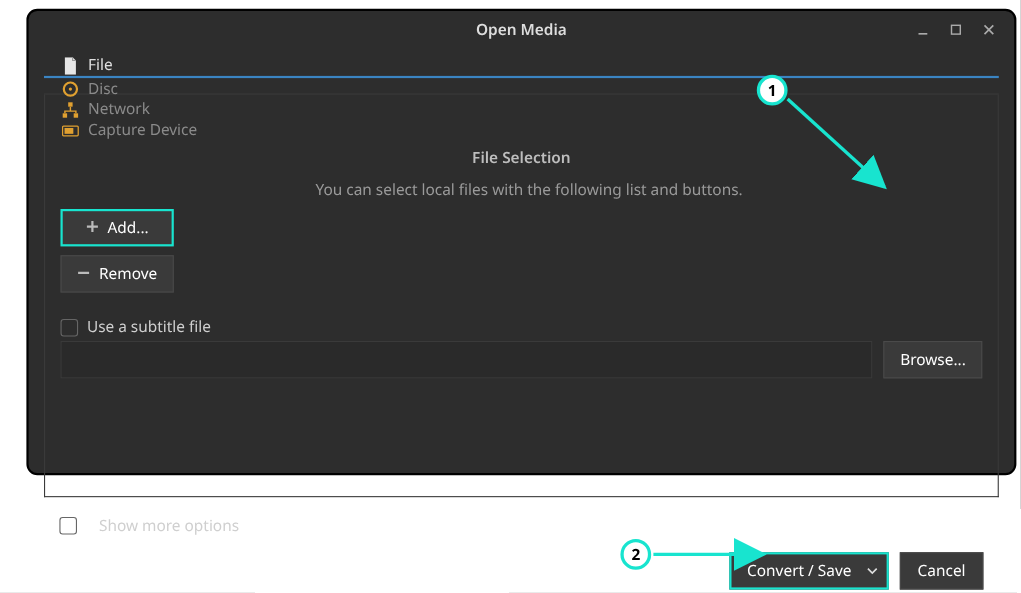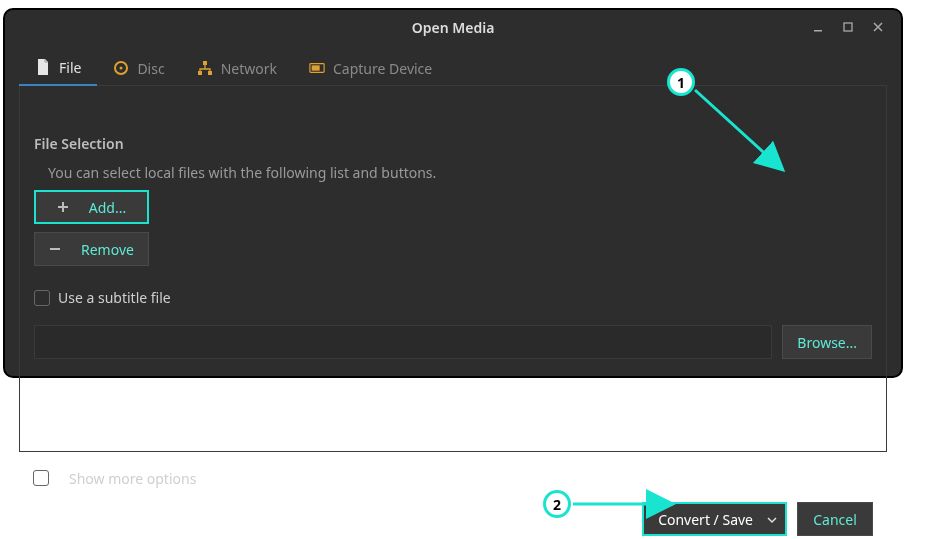--- a/index.html
+++ b/index.html
@@ -1,57 +1,57 @@
 <!DOCTYPE html>
 <html><head>
 <meta charset="utf-8">
 <style>
   * { box-sizing: border-box; margin: 0; padding: 0; font-family: "Segoe UI", "Noto Sans", sans-serif; }
   body { background: #fff; width: 928px; height: 539px; position: relative; }
   .window {
-    position: absolute; left: 3px; top: 8px; width: 900px; height: 370px;
+    position: absolute; left: 24px; top: 8px; width: 900px; height: 424px;
     background: #2d2d2d; border: 2px solid #000; border-radius: 10px;
-    color: #b8b8b8; font-size: 14px;
+    color: #b8b8b8; font-size: 14px; text-align: center;
   }
   .titlebar {
     height: 34px; display: flex; align-items: center; justify-content: center;
     position: relative; color: #ddd; font-weight: 600;
   }
   .win-controls { position: absolute; right: 8px; top: 0; height: 34px; display: flex; align-items: center; gap: 0; }
   .win-btn { width: 30px; height: 28px; display: flex; align-items: center; justify-content: center; color: #aaa; cursor: pointer; }
   .content { padding: 6px 14px 10px 14px; }
-  .tabs { display: flex; border-bottom: 1px solid #3a3a3a; height: 36px; }
+  .tabs { display: flex; border-bottom: 1px solid #3a3a3a; height: 36px; flex-direction: column; }
   .tab {
     display: flex; align-items: center; gap: 8px; padding: 0 16px;
     color: #8a8a8a; cursor: pointer; height: 36px;
   }
   .tab.active { color: #e0e0e0; border-bottom: 2px solid #3a84c2; }
   .tab .icon { width: 16px; height: 16px; display: inline-flex; align-items: center; justify-content: center; }
   .panel {
     border: 1px solid #3a3a3a; border-top: none; padding: 8px 14px 14px 14px;
     height: 366px;
   }
   .section-title { color: #bdbdbd; font-weight: 600; margin-bottom: 10px; margin-top: 40px; }
   .hint { color: #9a9a9a; margin-bottom: 8px; margin-left: 14px; }
   .file-row { display: flex; gap: 10px; }
   .file-list {
     flex: 1; background: #2a2a2a; border: 1px solid #3a3a3a; height: 86px;
     padding: 6px 10px; color: #d0d0d0; overflow: hidden; white-space: nowrap; text-overflow: ellipsis;
   }
   .side-btns { display: flex; flex-direction: column; gap: 8px; }
   .btn {
-    background: #3a3a3a; border: 1px solid #4a4a4a; color: #5eead4;
-    height: 34px; padding: 0 14px; display: inline-flex; align-items: center; gap: 20px;
+    background: #3a3a3a; border: 1px solid #4a4a4a; color: #ffffff;
+    height: 34px; padding: 0 14px; display: inline-flex; align-items: center; gap: 8px;
     cursor: pointer; min-width: 90px; justify-content: center;
   }
   .btn.add { border: 2px solid #18e4cf; }
   .btn .glyph { color: #bbb; font-weight: bold; }
   .subtitle-row { margin-top: 22px; display: flex; align-items: center; gap: 8px; color: #cfcfcf; }
   .chk { width: 16px; height: 16px; border: 1px solid #666; border-radius: 3px; display: inline-block; }
-  .sub-input-row { display: flex; gap: 10px; margin-top: 18px; }
+  .sub-input-row { display: flex; gap: 10px; margin-top: 3px; }
   .sub-input { flex: 1; background: #2a2a2a; border: 1px solid #3a3a3a; height: 34px; }
   .footer { display: flex; align-items: center; justify-content: space-between; padding: 6px 14px 0 14px; }
   .footer-left { display: flex; align-items: center; gap: 20px; color: #cfcfcf; }
   .footer-right { display: flex; align-items: center; gap: 10px; }
   .dropdown {
     background: #3a3a3a; border: 2px solid #18e4cf; color: #ffffff;
     height: 34px; padding: 0 8px 0 14px; display: inline-flex; align-items: center; gap: 10px; cursor: pointer;
   }
   .dropdown .chevron { display: inline-block; margin-left: 4px; }
 

